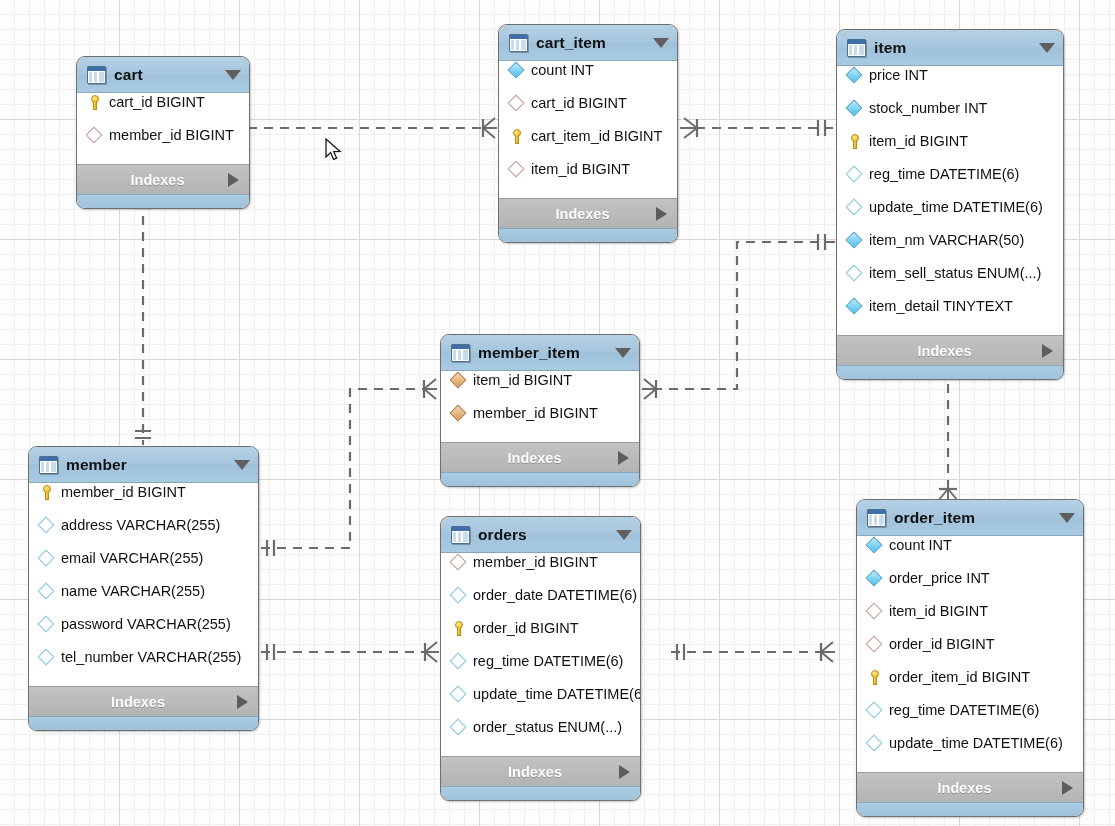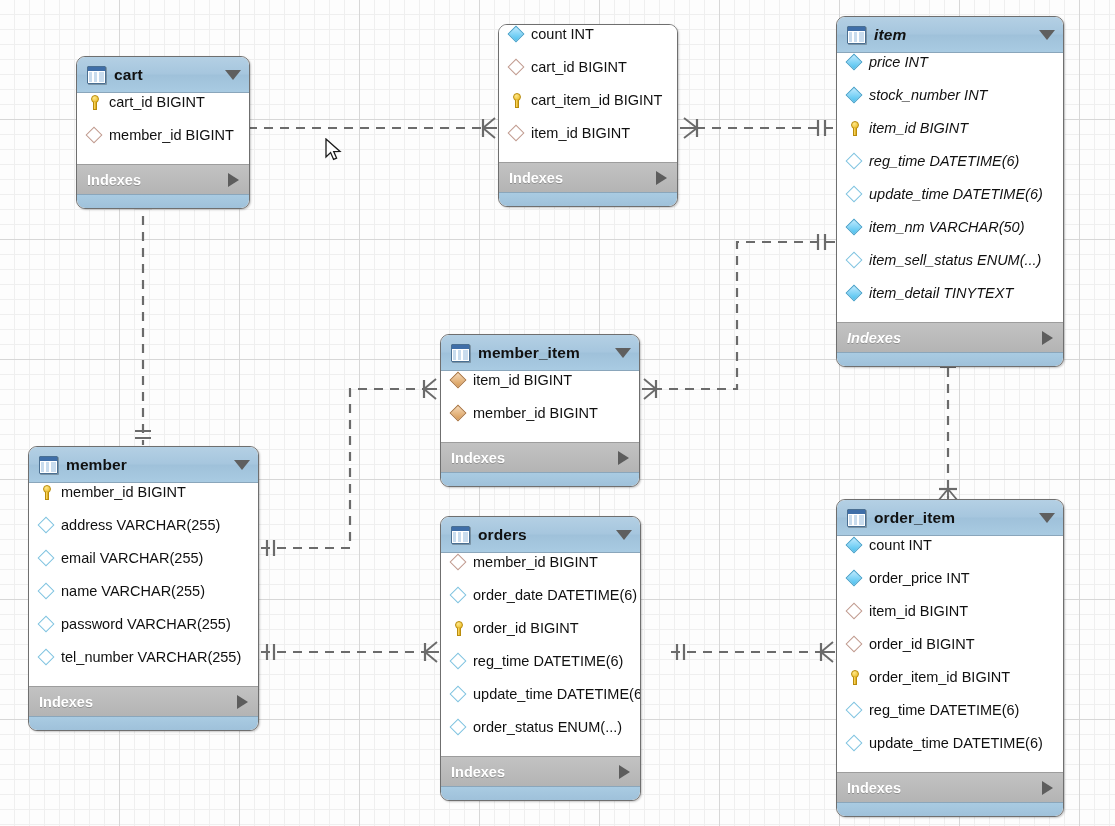--- a/index.html
+++ b/index.html
@@ -91,20 +91,21 @@
       transform:rotate(45deg);box-sizing:border-box;}
   .g-blue  .gd{background:linear-gradient(135deg,#bfeaff,#49c0ef);border:1px solid #3f9ec9;}
   .g-hollow .gd{background:#ffffff;border:1px solid #7fc3e0;}
   .g-fkh   .gd{background:#ffffff;border:1px solid #c09a8e;}
   .g-fkf   .gd{background:linear-gradient(135deg,#f6d9b6,#d79a55);border:1px solid #a8713a;}
 
   .tbl-idx{
     display:flex;align-items:center;height:29px;padding:0 10px;
     background:linear-gradient(to bottom,#c2c2c2,#b4b4b4);
     border-top:1px solid #9d9d9d;
+    text-align:center;
   }
   .idx-label{flex:1 1 auto;font-size:14.5px;font-weight:bold;color:#ffffff;
              text-shadow:0 1px 0 rgba(0,0,0,.22);}
   .idx-caret{width:0;height:0;flex:0 0 auto;
     border-top:7px solid transparent;border-bottom:7px solid transparent;
     border-left:11px solid #5d5d5d;}
   .tbl-foot{
     height:13px;
     background:linear-gradient(to bottom,#a9cbe2,#9fc1da);
     border-top:1px solid #8aa6bb;
@@ -200,20 +201,25 @@
             <span class="cname">member_id BIGINT</span>
           </div>
         </div>
         <div class="tbl-idx">
           <span class="idx-label">Indexes</span>
           <span class="idx-caret"></span>
         </div>
         <div class="tbl-foot"></div>
       </div>
       <div class="tbl" style="left: 498px; top: 24px; width: 180px;">
+        <div class="tbl-head">
+          <span class="tbl-ico"></span>
+          <span class="tbl-title">cart_item</span>
+          <span class="tbl-caret"></span>
+        </div>
         <div class="tbl-cols">
           <div class="col">
             <span class="g g-blue">
               <span class="gd"></span>
             </span>
             <span class="cname">count INT</span>
           </div>
           <div class="col">
             <span class="g g-fkh">
               <span class="gd"></span>
@@ -230,21 +236,21 @@
             </span>
             <span class="cname">item_id BIGINT</span>
           </div>
         </div>
         <div class="tbl-idx">
           <span class="idx-label">Indexes</span>
           <span class="idx-caret"></span>
         </div>
         <div class="tbl-foot"></div>
       </div>
-      <div class="tbl" style="left: 836px; top: 16px; width: 228px; font-style: italic;">
+      <div class="tbl" style="left: 836px; top: 29px; width: 228px;">
         <div class="tbl-head">
           <span class="tbl-ico"></span>
           <span class="tbl-title">item</span>
           <span class="tbl-caret"></span>
         </div>
         <div class="tbl-cols">
           <div class="col">
             <span class="g g-blue">
               <span class="gd"></span>
             </span>
@@ -412,21 +418,21 @@
             </span>
             <span class="cname">order_status ENUM(...)</span>
           </div>
         </div>
         <div class="tbl-idx">
           <span class="idx-label">Indexes</span>
           <span class="idx-caret"></span>
         </div>
         <div class="tbl-foot"></div>
       </div>
-      <div class="tbl" style="left: 836px; top: 499px; width: 228px;">
+      <div class="tbl" style="left: 856px; top: 499px; width: 228px;">
         <div class="tbl-head">
           <span class="tbl-ico"></span>
           <span class="tbl-title">order_item</span>
           <span class="tbl-caret"></span>
         </div>
         <div class="tbl-cols">
           <div class="col">
             <span class="g g-blue">
               <span class="gd"></span>
             </span>

